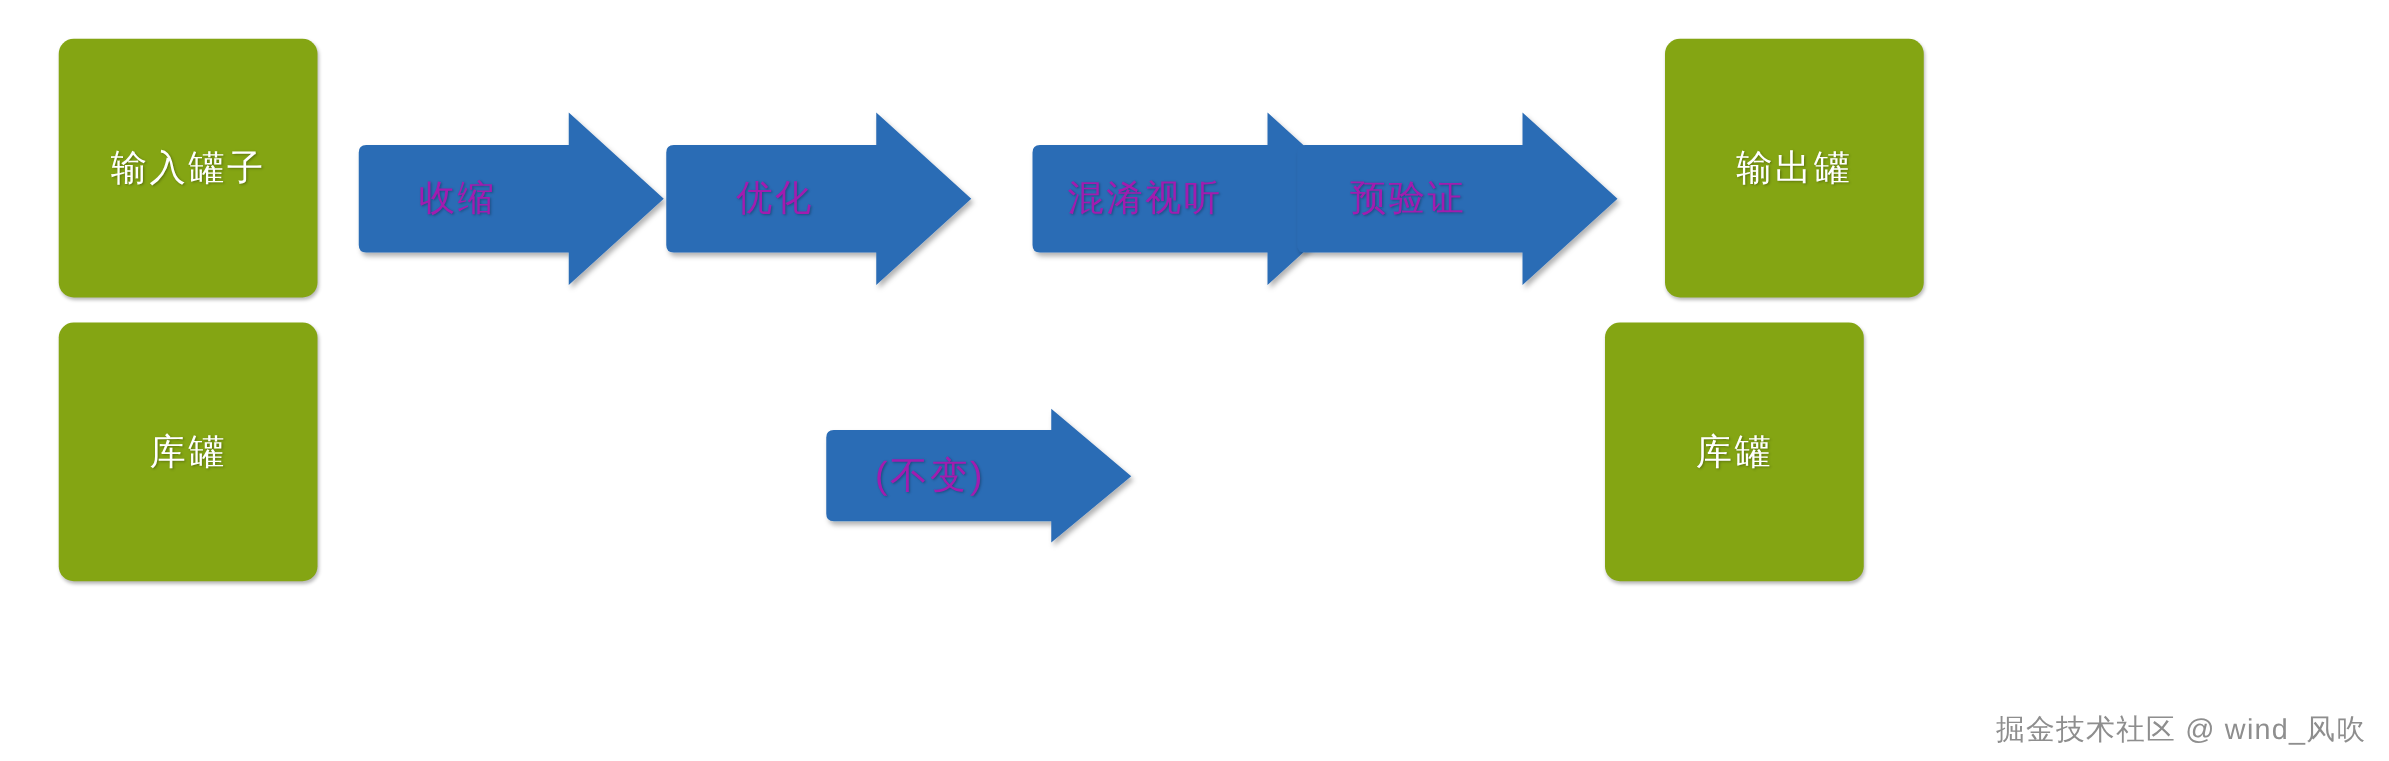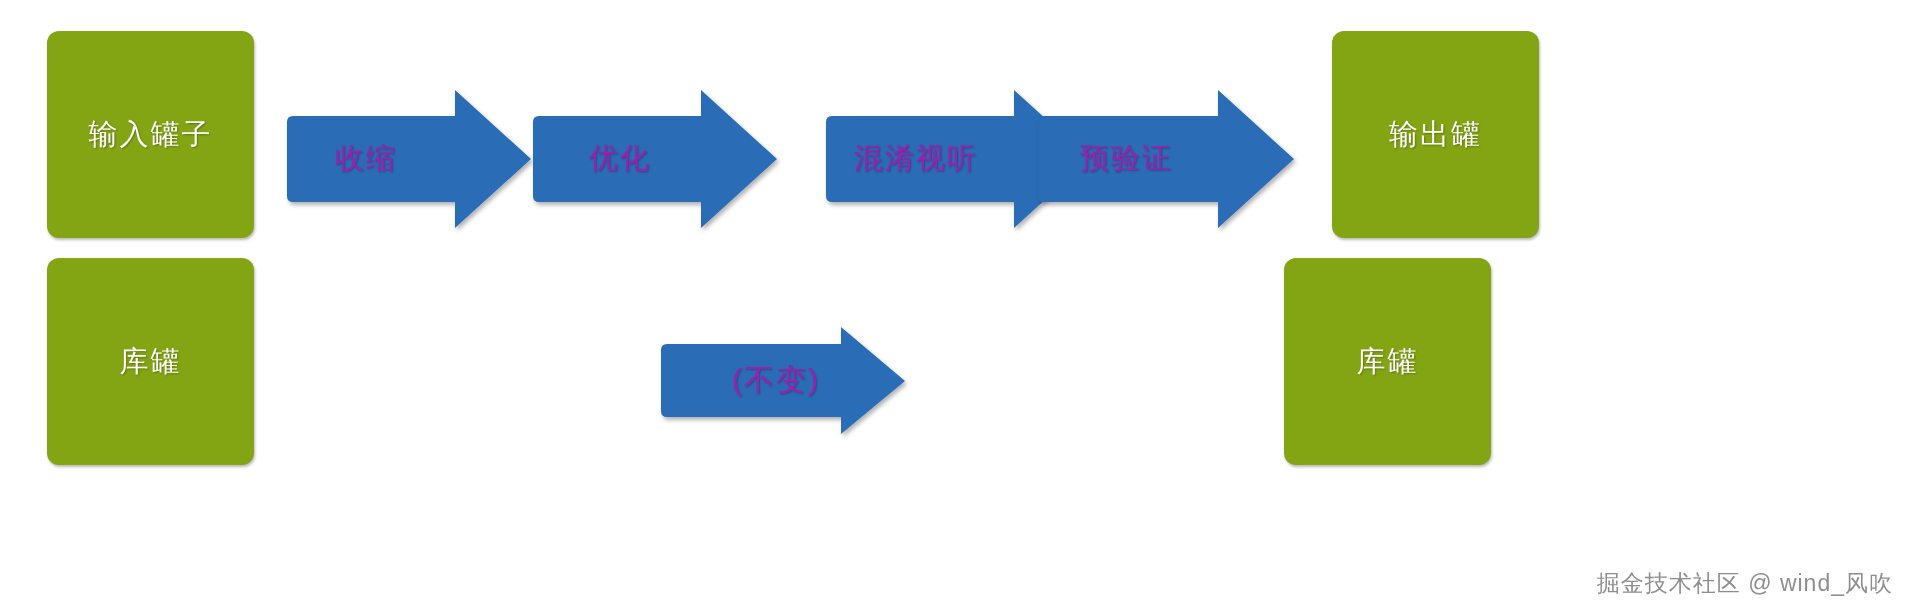--- a/index.html
+++ b/index.html
@@ -73,21 +73,21 @@
   #arrow-shrink    { left: 281px;  top: 90px;  width: 250px; height: 138px; }
   #arrow-optimize  { left: 527px;  top: 90px;  width: 250px; height: 138px; }
   #arrow-obfuscate { left: 820px;  top: 90px;  width: 270px; height: 138px; }
   #arrow-prevalid  { left: 1032px; top: 90px;  width: 262px; height: 138px; }
   #arrow-unchanged { left: 655px;  top: 327px; width: 250px; height: 107px; }
 
   #arrow-shrink    .arrow-label { left: 54px; }
   #arrow-optimize  .arrow-label { left: 62px; }
   #arrow-obfuscate .arrow-label { left: 34px; }
   #arrow-prevalid  .arrow-label { left: 48px; }
-  #arrow-unchanged .arrow-label { left: 45px; font-size: 30px; margin-left: 32px; }
+  #arrow-unchanged .arrow-label { left: 45px; font-size: 30px; }
 
   
   #watermark {
     position: absolute;
     right: 18px;
     bottom: 10px;
     color: #8e8e8e;
     font-size: 23px;
     letter-spacing: 1px;
     white-space: nowrap;

